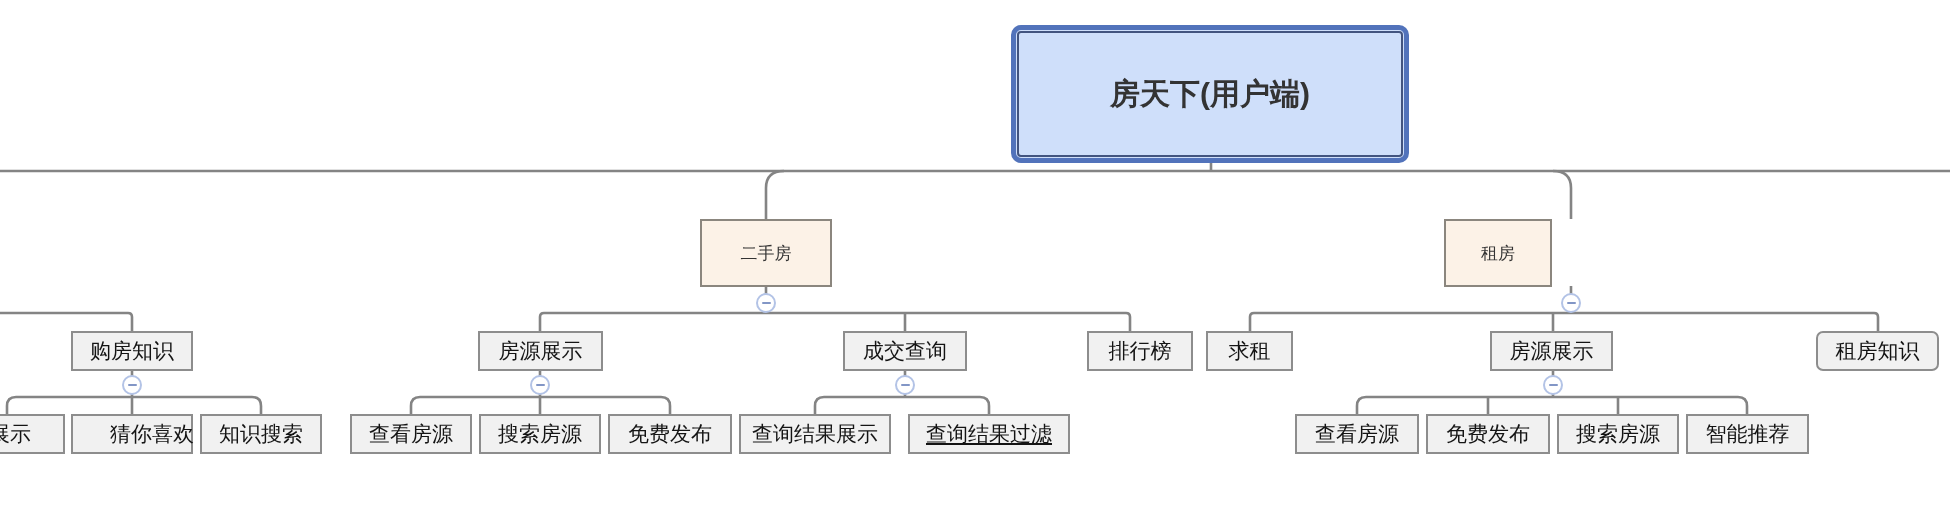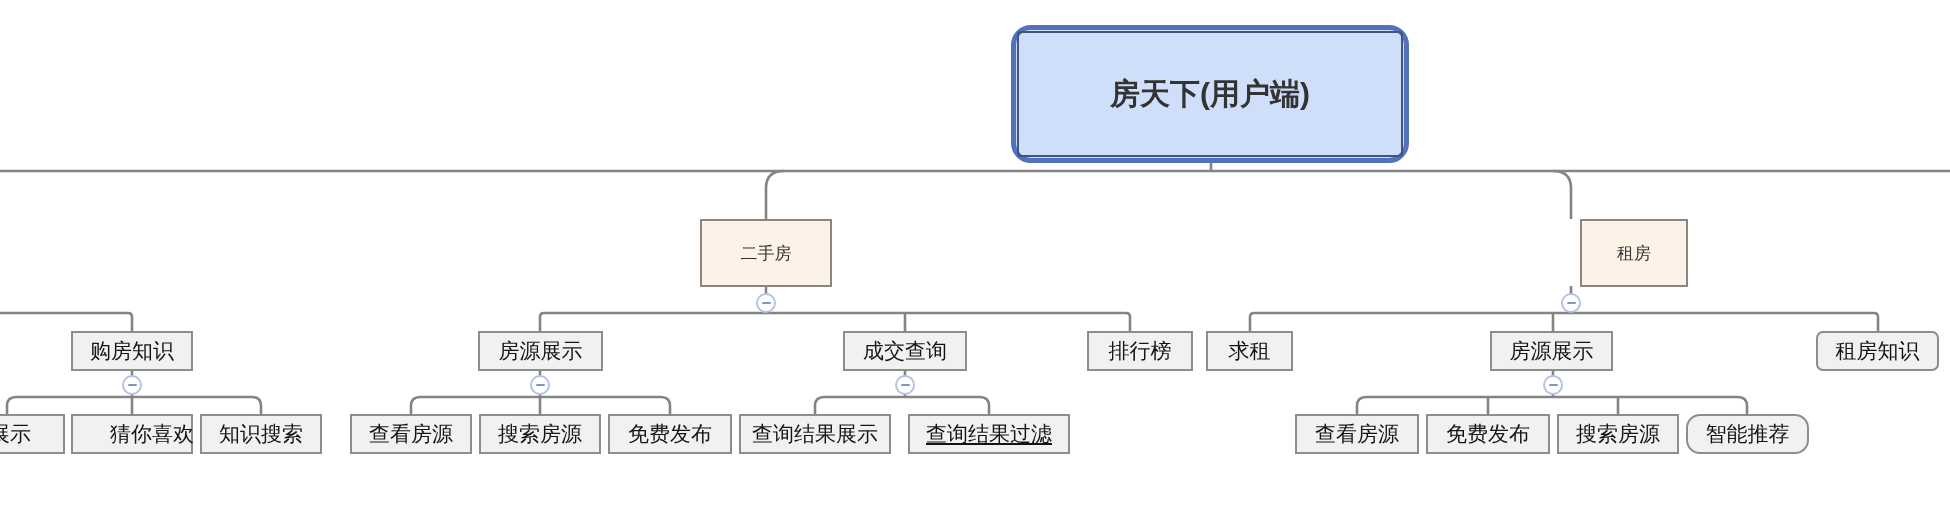--- a/index.html
+++ b/index.html
@@ -16,21 +16,21 @@
   }
   #wires{position:absolute;left:0;top:0;}
   #wires path{fill:none;stroke:var(--connector);stroke-width:2.6px;}
   .node{
     position:absolute; box-sizing:border-box;
     display:flex; align-items:center; justify-content:center;
     color:var(--text); white-space:nowrap;
   }
   .n-root{
     background:var(--root-fill); border:5px solid var(--root-border);
-    border-radius:20px; font-size:30px; font-weight:700; color:#333333;
+    border-radius:10px; font-size:30px; font-weight:700; color:#333333;
   }
   .n-root .inner{
     position:absolute; inset:1px; border:2px solid var(--root-inner-border);
     border-radius:4px; pointer-events:none;
   }
   .n-l2{
     background:var(--branch-fill); border:2px solid var(--branch-border);
     height:68px; font-size:17px; font-weight:500; color:#333333;
   }
   .n-l3,.n-l4{
@@ -75,21 +75,21 @@
   </svg>
 
   <div class="node n-root" style="left:1011px;top:25px;width:398px;height:138px;">
     <div class="inner"></div>
     <span>房天下(用户端)</span>
   </div>
 
   <div class="node n-l2" style="left:700px;top:219px;width:132px;">
     <span>二手房</span>
   </div>
-  <div class="node n-l2" style="left:1580px;top:219px;width:108px;text-align:right;">
+  <div class="node n-l2" style="left:1444px;top:219px;width:108px;text-align:right;">
     <span>租房</span>
   </div>
 
   <div class="node n-l3" style="left:71px;top:331px;width:122px;">
     <span>购房知识</span>
   </div>
   <div class="node n-l3" style="left:478px;top:331px;width:125px;">
     <span>房源展示</span>
   </div>
   <div class="node n-l3" style="left:843px;top:331px;width:124px;">
@@ -134,21 +134,21 @@
   </div>
   <div class="node n-l4" style="left:1295px;top:414px;width:124px;">
     <span>查看房源</span>
   </div>
   <div class="node n-l4" style="left:1426px;top:414px;width:124px;">
     <span>免费发布</span>
   </div>
   <div class="node n-l4" style="left:1557px;top:414px;width:122px;">
     <span>搜索房源</span>
   </div>
-  <div class="node n-l4" style="left:1686px;top:414px;width:123px;border-radius:14px;">
+  <div class="node n-l4" style="left:1686px;top:414px;width:123px;">
     <span>智能推荐</span>
   </div>
 
   <div class="collapse" style="left:756px;top:293px;">
     <span class="minus"></span>
   </div>
   <div class="collapse" style="left:1561px;top:293px;">
     <span class="minus"></span>
   </div>
   <div class="collapse" style="left:122px;top:375px;">

